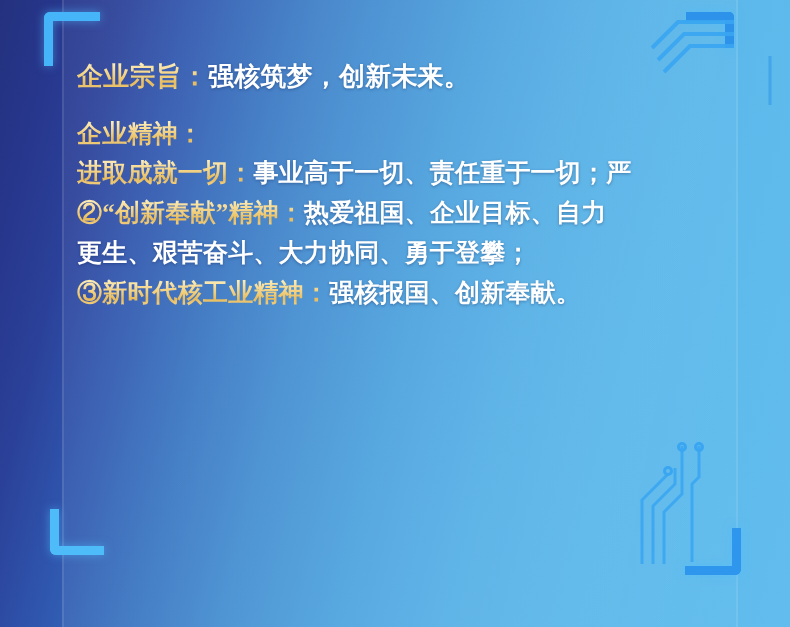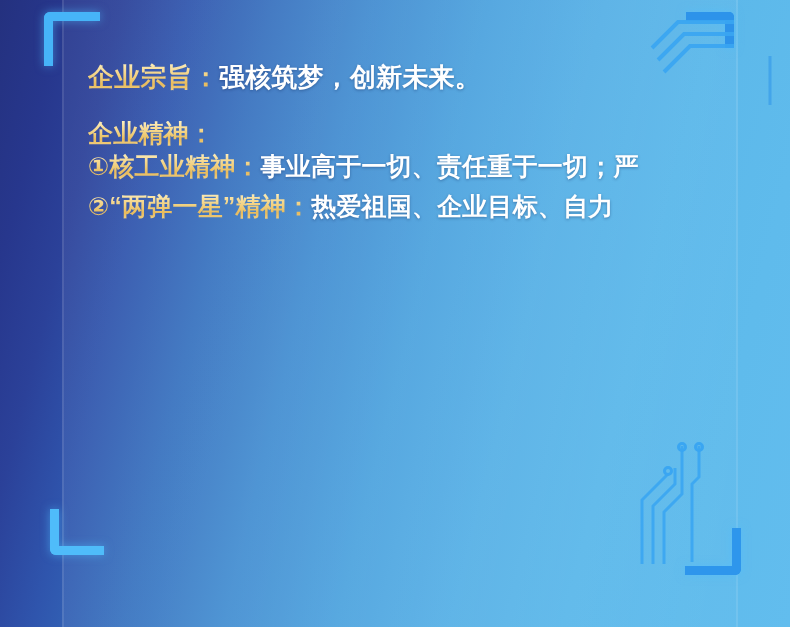--- a/index.html
+++ b/index.html
@@ -102,23 +102,24 @@
     position: absolute;
     pointer-events: none;
     overflow: visible;
   }
   .circuit.tr { right: 0px; top: 0px; }
   .circuit.br { right: 58px; bottom: 58px; }
 
   
   .content {
     position: absolute;
-    left: 88px;
+    left: 77px;
     top: 64px;
     width: 640px;
+    font-family: Liberation Serif, serif;
   }
   .line {
     color: #ffffff;
     font-weight: 700;
     letter-spacing: 0.2px;
     text-shadow: 0 1px 3px rgba(10,30,80,0.38);
     white-space: nowrap;
   }
   .lbl {
     background-image: linear-gradient(180deg,
@@ -135,21 +136,21 @@
   }
   @supports not (background-clip: text) {
     .lbl { color: #f0cd79; -webkit-text-fill-color: #f0cd79; }
   }
 
   
   .stmt { font-size: 26px; line-height: 26px; margin-bottom: 31px; }
   .stmt .lbl { font-size: 26px; }
 
   
-  .spirit-head { font-size: 25px; line-height: 25px; }
+  .spirit-head { font-size: 25px; line-height: 25px; margin-bottom: 7px; }
 
   
   .sp { font-size: 25px; line-height: 40px; }
   .sp .lbl { font-size: 25px; }
 </style>
 </head>
 <body>
 
 <div id="poster">
 
@@ -191,22 +192,26 @@
 
     <div class="line stmt">
       <span class="lbl">企业宗旨：</span><span>强核筑梦，创新未来。</span>
     </div>
 
 
 
     <div class="line spirit-head lbl">企业精神：</div>
 
     <div class="line sp">
-      <span class="lbl">①核工业精神：</span><span>事业高于一切、责任重于一切；严</span>
+      <span class="lbl">进取成就一切：</span><span>事业高于一切、责任重于一切；严</span>
     </div>
 
     <div class="line sp">
-      <span class="lbl">②“两弹一星”精神：</span><span>热爱祖国、企业目标、自力</span>
-    </div>
-
+      <span class="lbl">②“创新奉献”精神：</span><span>热爱祖国、企业目标、自力</span>
+    </div>
+    <div class="line sp">更生、艰苦奋斗、大力协同、勇于登攀；</div>
+
+    <div class="line sp">
+      <span class="lbl">③新时代核工业精神：</span><span>强核报国、创新奉献。</span>
+    </div>
 
   </div>
 </div>
 
 </body></html>

